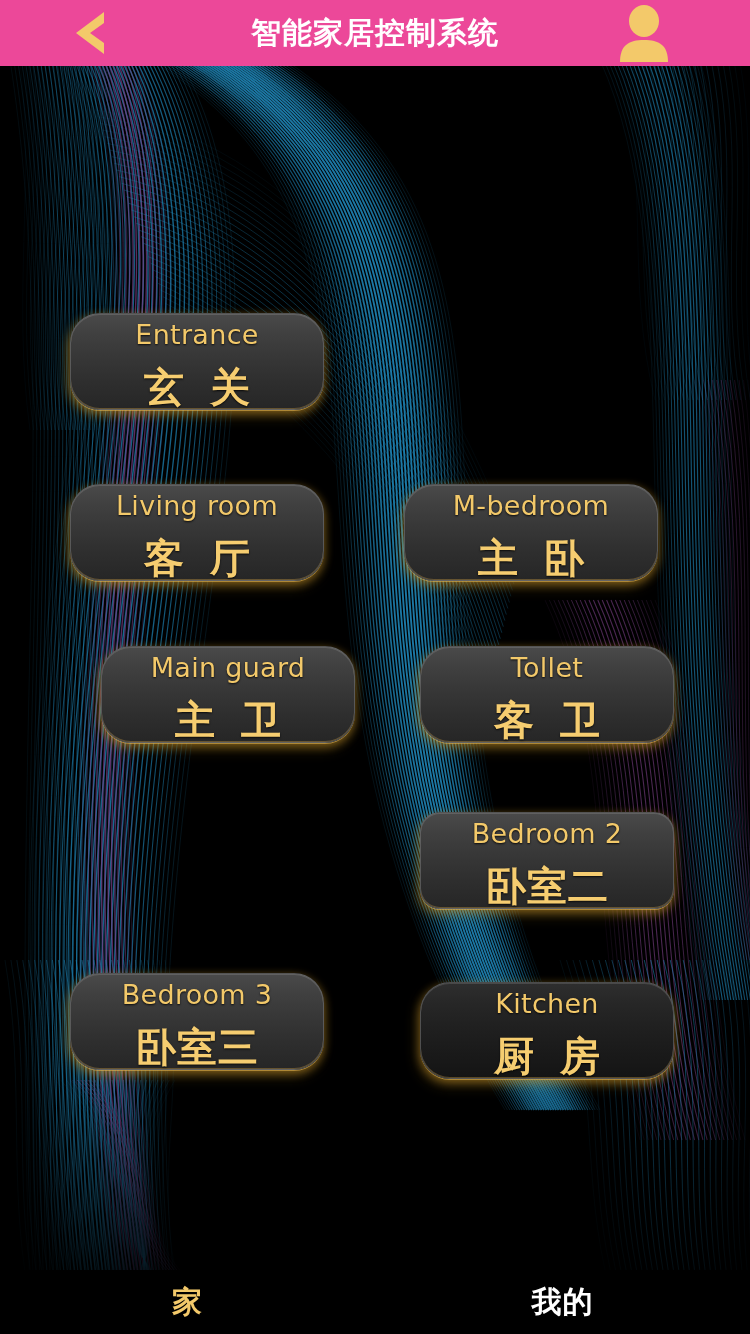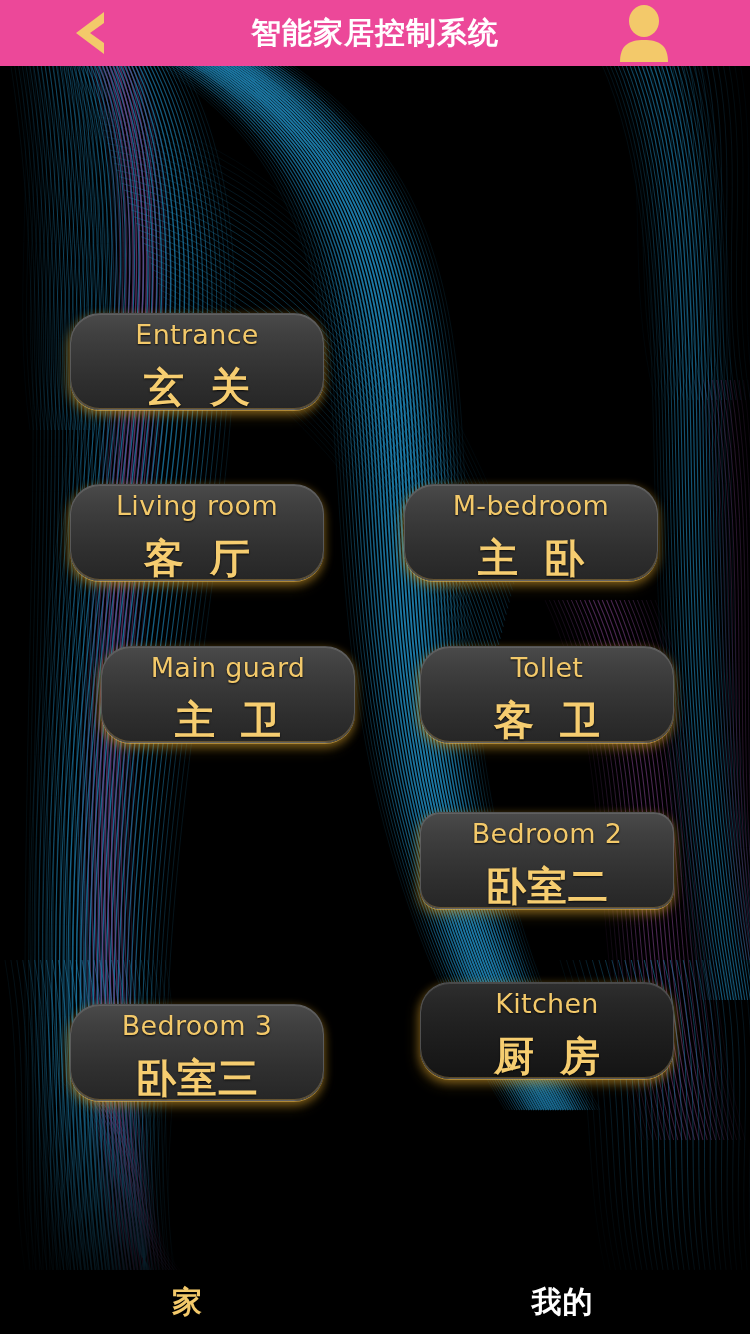--- a/index.html
+++ b/index.html
@@ -579,21 +579,21 @@
       <div class="cn">主 卫</div>
     </div>
     <div class="room-btn" style="left: 420px; top: 646px;">
       <div class="en">Tollet</div>
       <div class="cn">客 卫</div>
     </div>
     <div class="room-btn" style="left: 420px; top: 812px; border-radius: 20px;">
       <div class="en">Bedroom 2</div>
       <div class="cn tight">卧室二</div>
     </div>
-    <div class="room-btn" style="left: 70px; top: 1004px;">
+    <div class="room-btn" style="left: 70px; top: 973px;">
       <div class="en">Bedroom 3</div>
       <div class="cn tight">卧室三</div>
     </div>
     <div class="room-btn dark" style="left: 420px; top: 982px;">
       <div class="en">Kitchen</div>
       <div class="cn">厨 房</div>
     </div>
   </div>
 
 <div class="tabbar">

